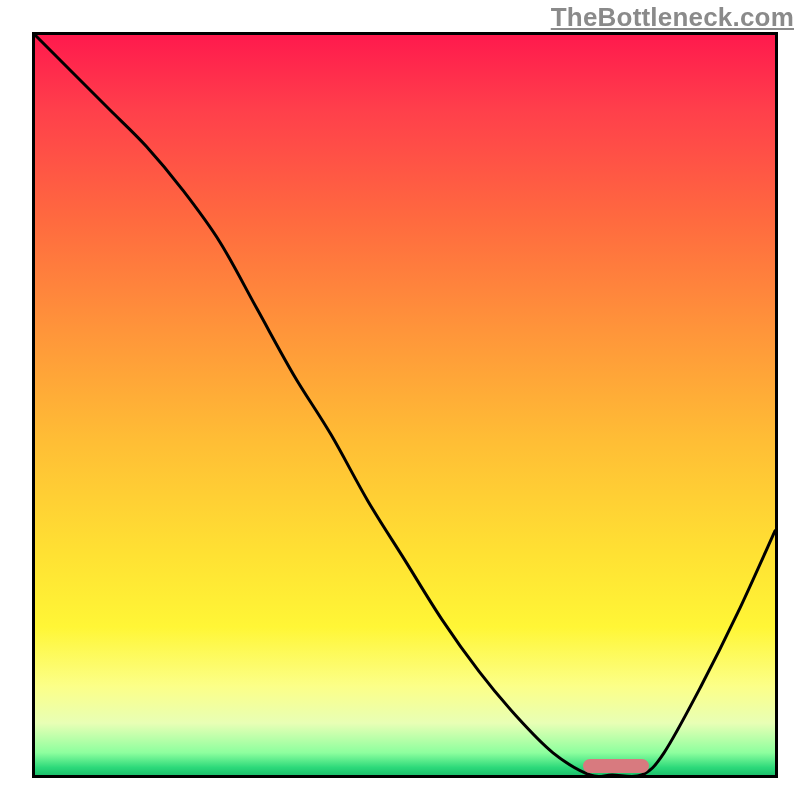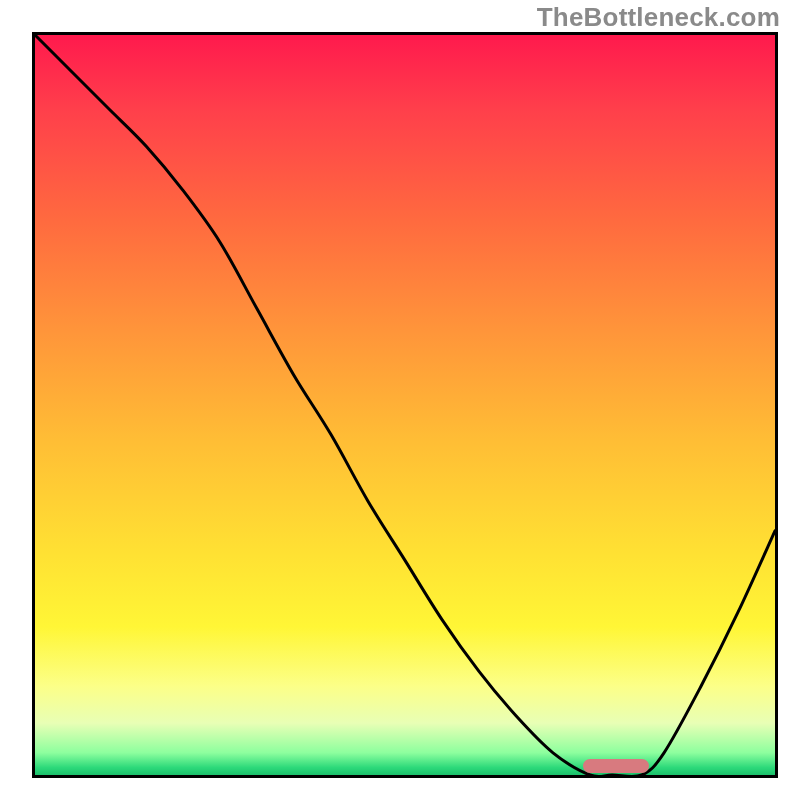--- a/index.html
+++ b/index.html
@@ -12,27 +12,28 @@
     overflow: hidden;
   }
   .stage {
     position: relative;
     width: 800px;
     height: 800px;
   }
   .watermark {
     position: absolute;
     top: 2px;
-    right: 20px;
+    right: 6px;
     font-size: 26px;
     font-weight: 600;
     color: #8a8a8a;
     letter-spacing: 0.2px;
     pointer-events: none;
     user-select: none;
+    text-decoration: underline;
   }
   .plot-area {
     position: absolute;
     left: 32px;
     top: 32px;
     width: 746px;
     height: 746px;
     border: 3px solid #000;
     box-sizing: border-box;
     overflow: hidden;

